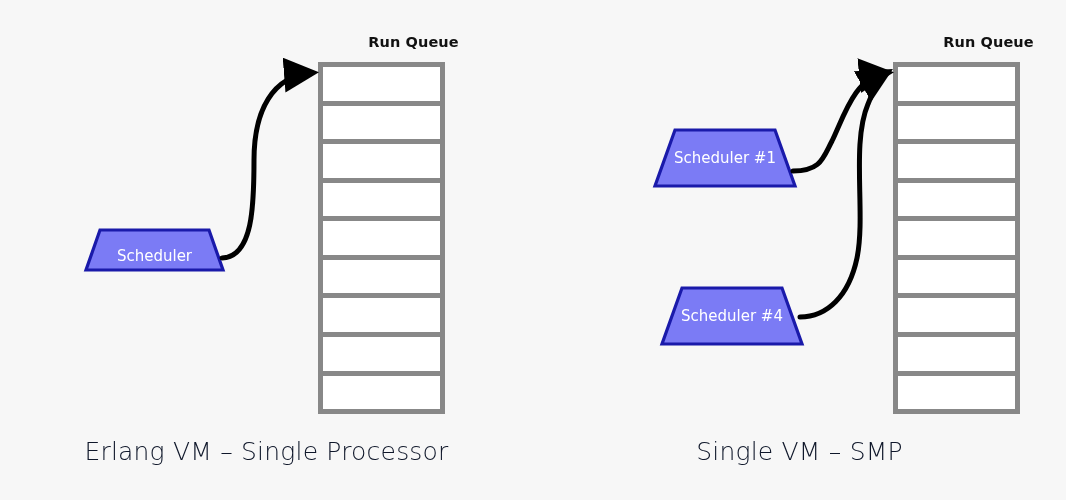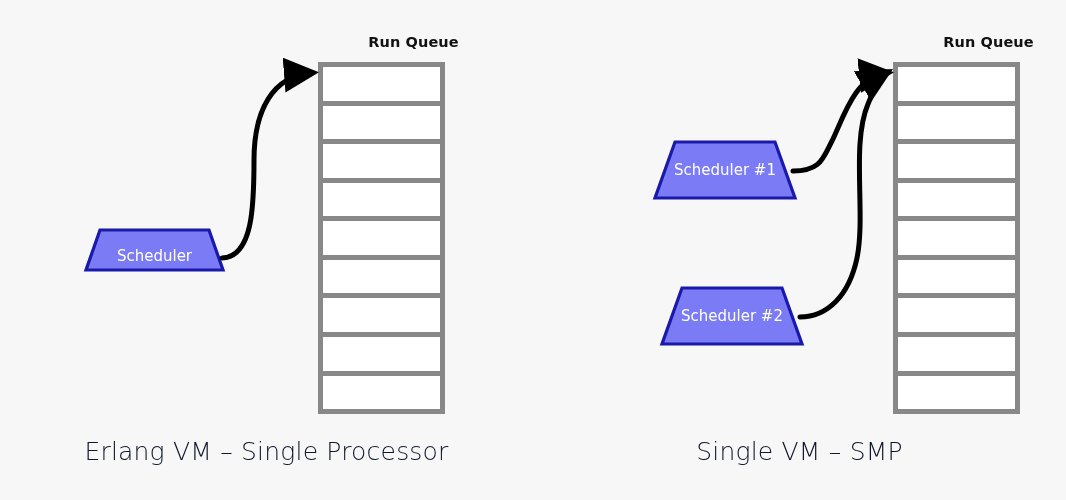--- a/index.html
+++ b/index.html
@@ -164,32 +164,32 @@
         <div class="queue-cell"></div>
         <div class="queue-cell"></div>
         <div class="queue-cell"></div>
         <div class="queue-cell"></div>
         <div class="queue-cell"></div>
         <div class="queue-cell"></div>
         <div class="queue-cell"></div>
       </div>
     </div>
 
-    <div class="scheduler" style="left:120px; top:140px; width:144px; height:60px;">
+    <div class="scheduler" style="left:120px; top:128px; width:144px; height:60px;">
       <svg width="144" height="60" viewBox="0 0 144 60" aria-hidden="true">
         <polygon points="22,2 122,2 142,58 2,58" fill="#7b7bf5" stroke="#1a1aaa" stroke-width="3.2" stroke-linejoin="miter"></polygon>
       </svg>
       <span class="scheduler-label">Scheduler #1</span>
     </div>
 
     <div class="scheduler" style="left:127px; top:286px; width:144px; height:60px;">
       <svg width="144" height="60" viewBox="0 0 144 60" aria-hidden="true">
         <polygon points="22,2 122,2 142,58 2,58" fill="#7b7bf5" stroke="#1a1aaa" stroke-width="3.2" stroke-linejoin="miter"></polygon>
       </svg>
-      <span class="scheduler-label">Scheduler #2</span>
+      <span class="scheduler-label">Scheduler #4</span>
     </div>
 
     <svg class="arrow-layer" viewBox="0 0 533 500">
       <defs>
         <marker id="head-r" markerWidth="7" markerHeight="7" refX="5.4" refY="3.5" orient="auto" markerUnits="strokeWidth">
           <path d="M0,0 L7,3.5 L0,7 z" fill="#000000"></path>
         </marker>
       </defs>
 
       <path d="M 260,171 C 288,171 290,158 299,141 C 310,119 322,76 353,73" fill="none" stroke="#000000" stroke-width="5" stroke-linecap="round" marker-end="url(#head-r)"></path>

